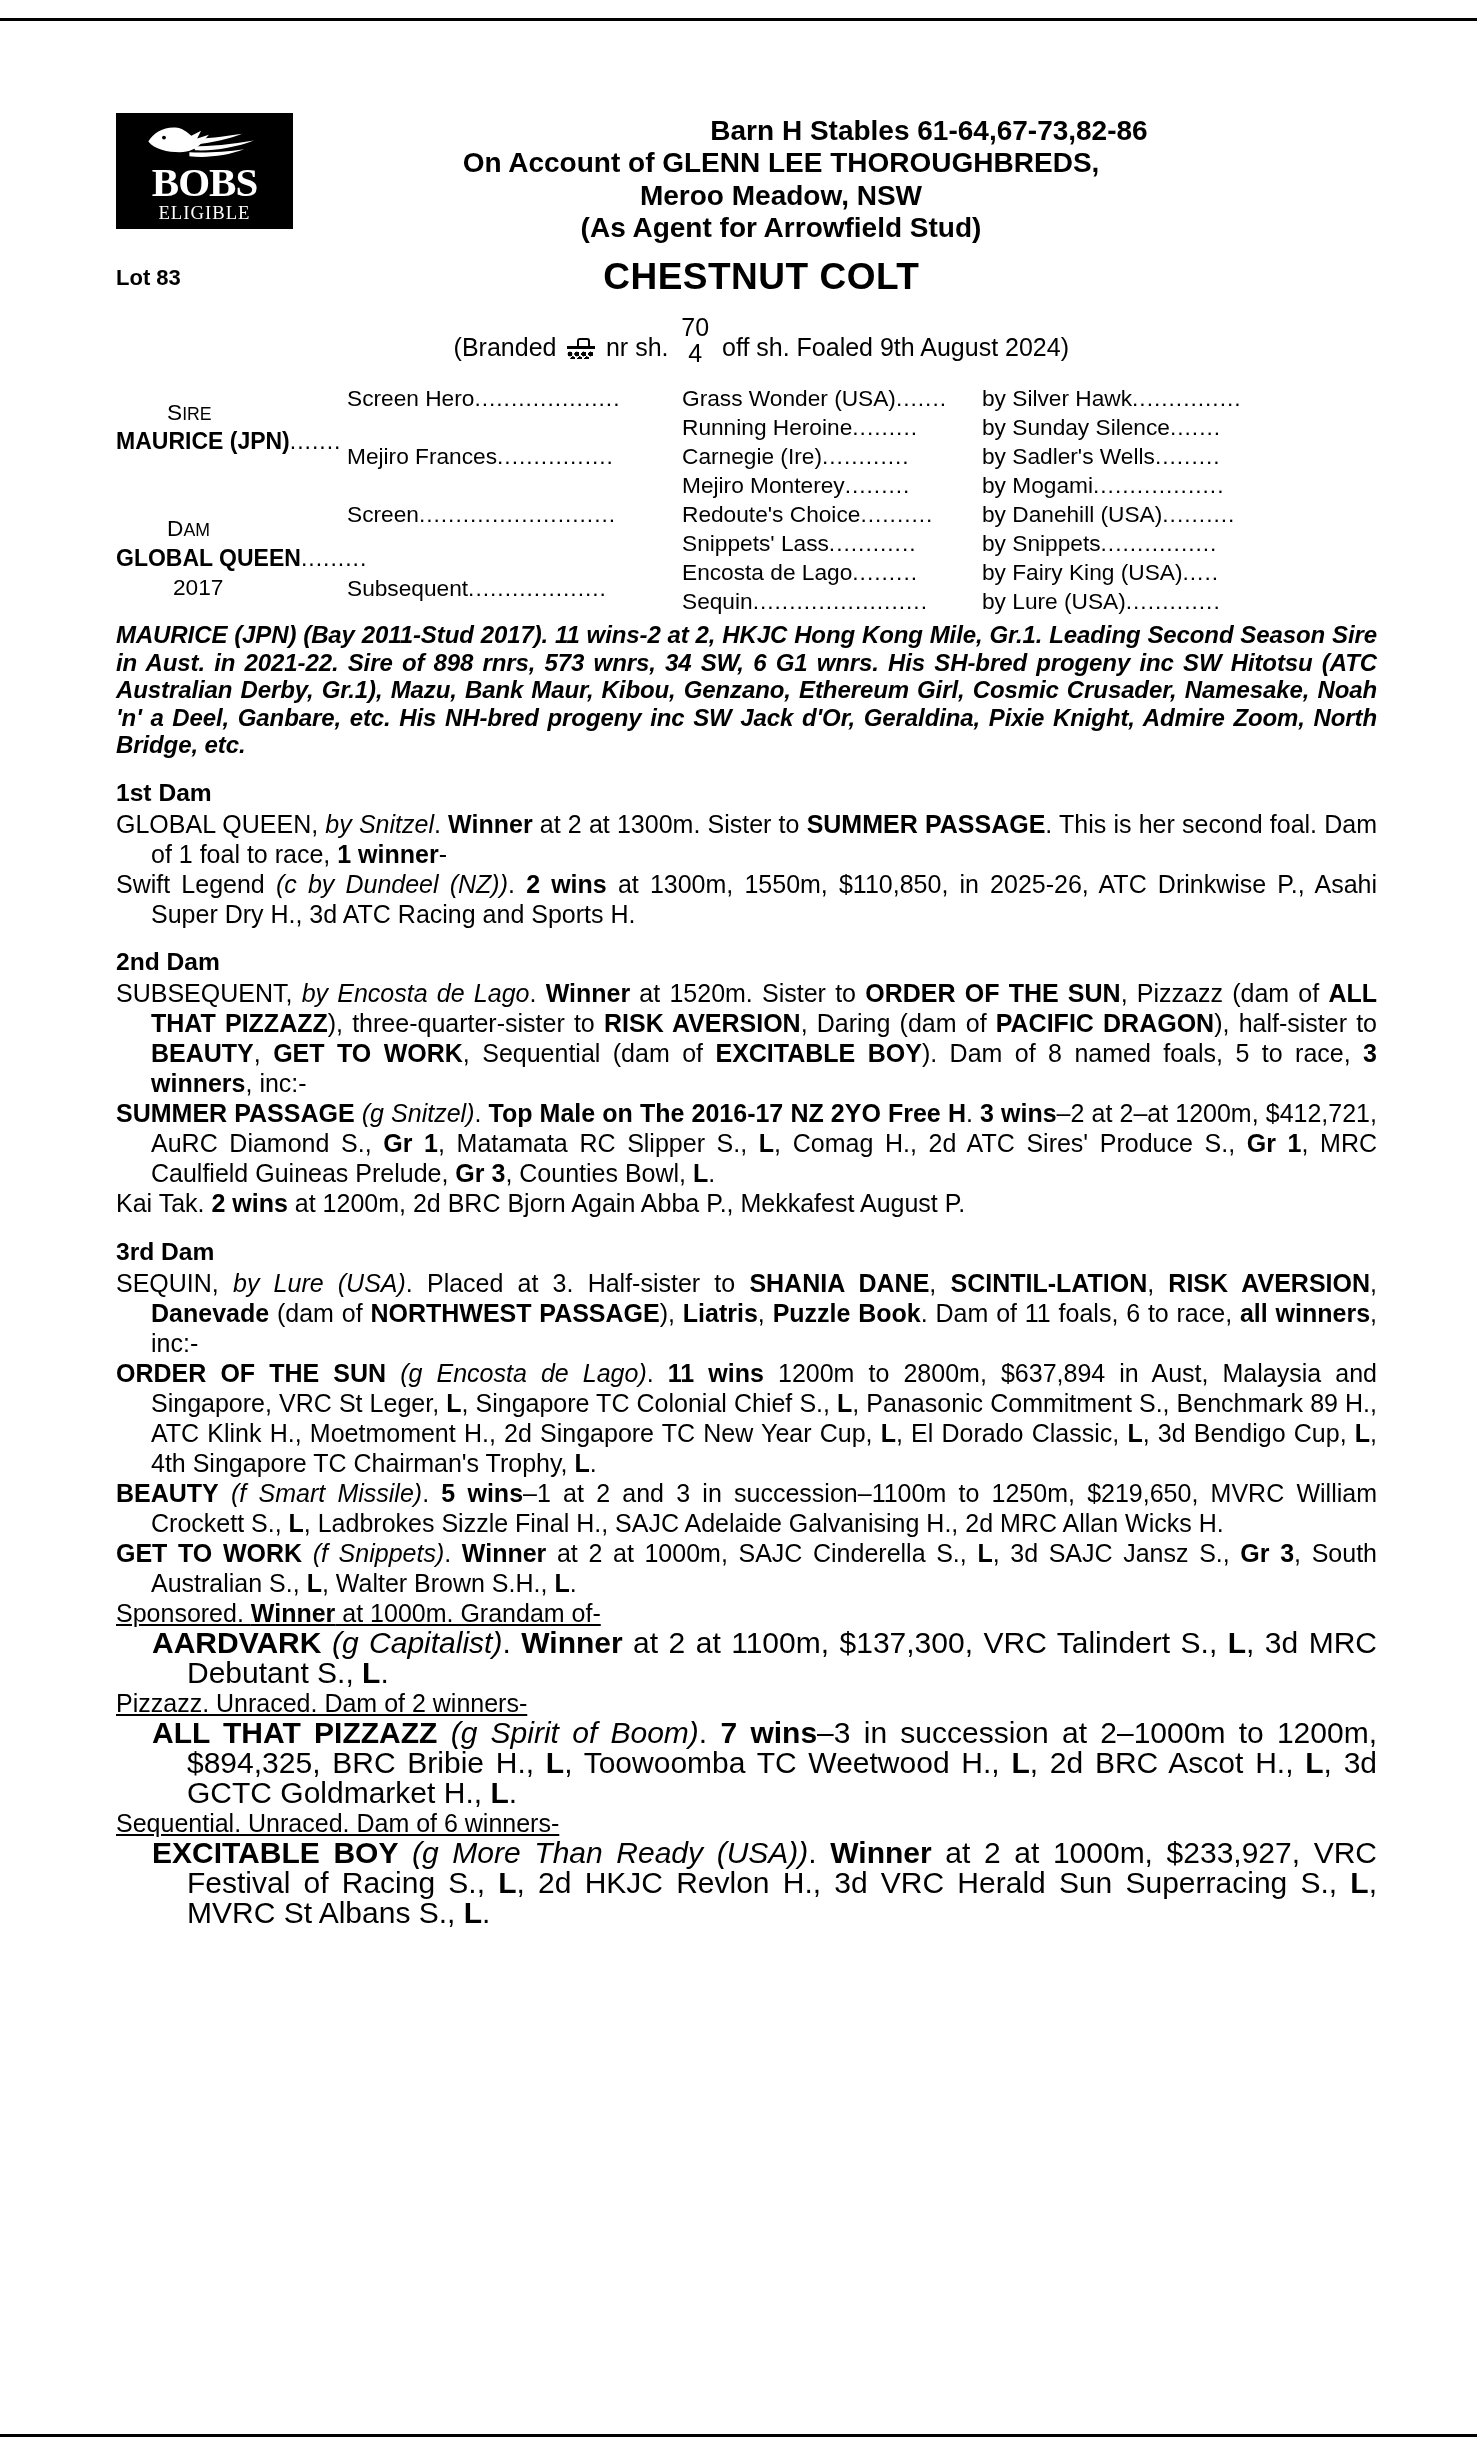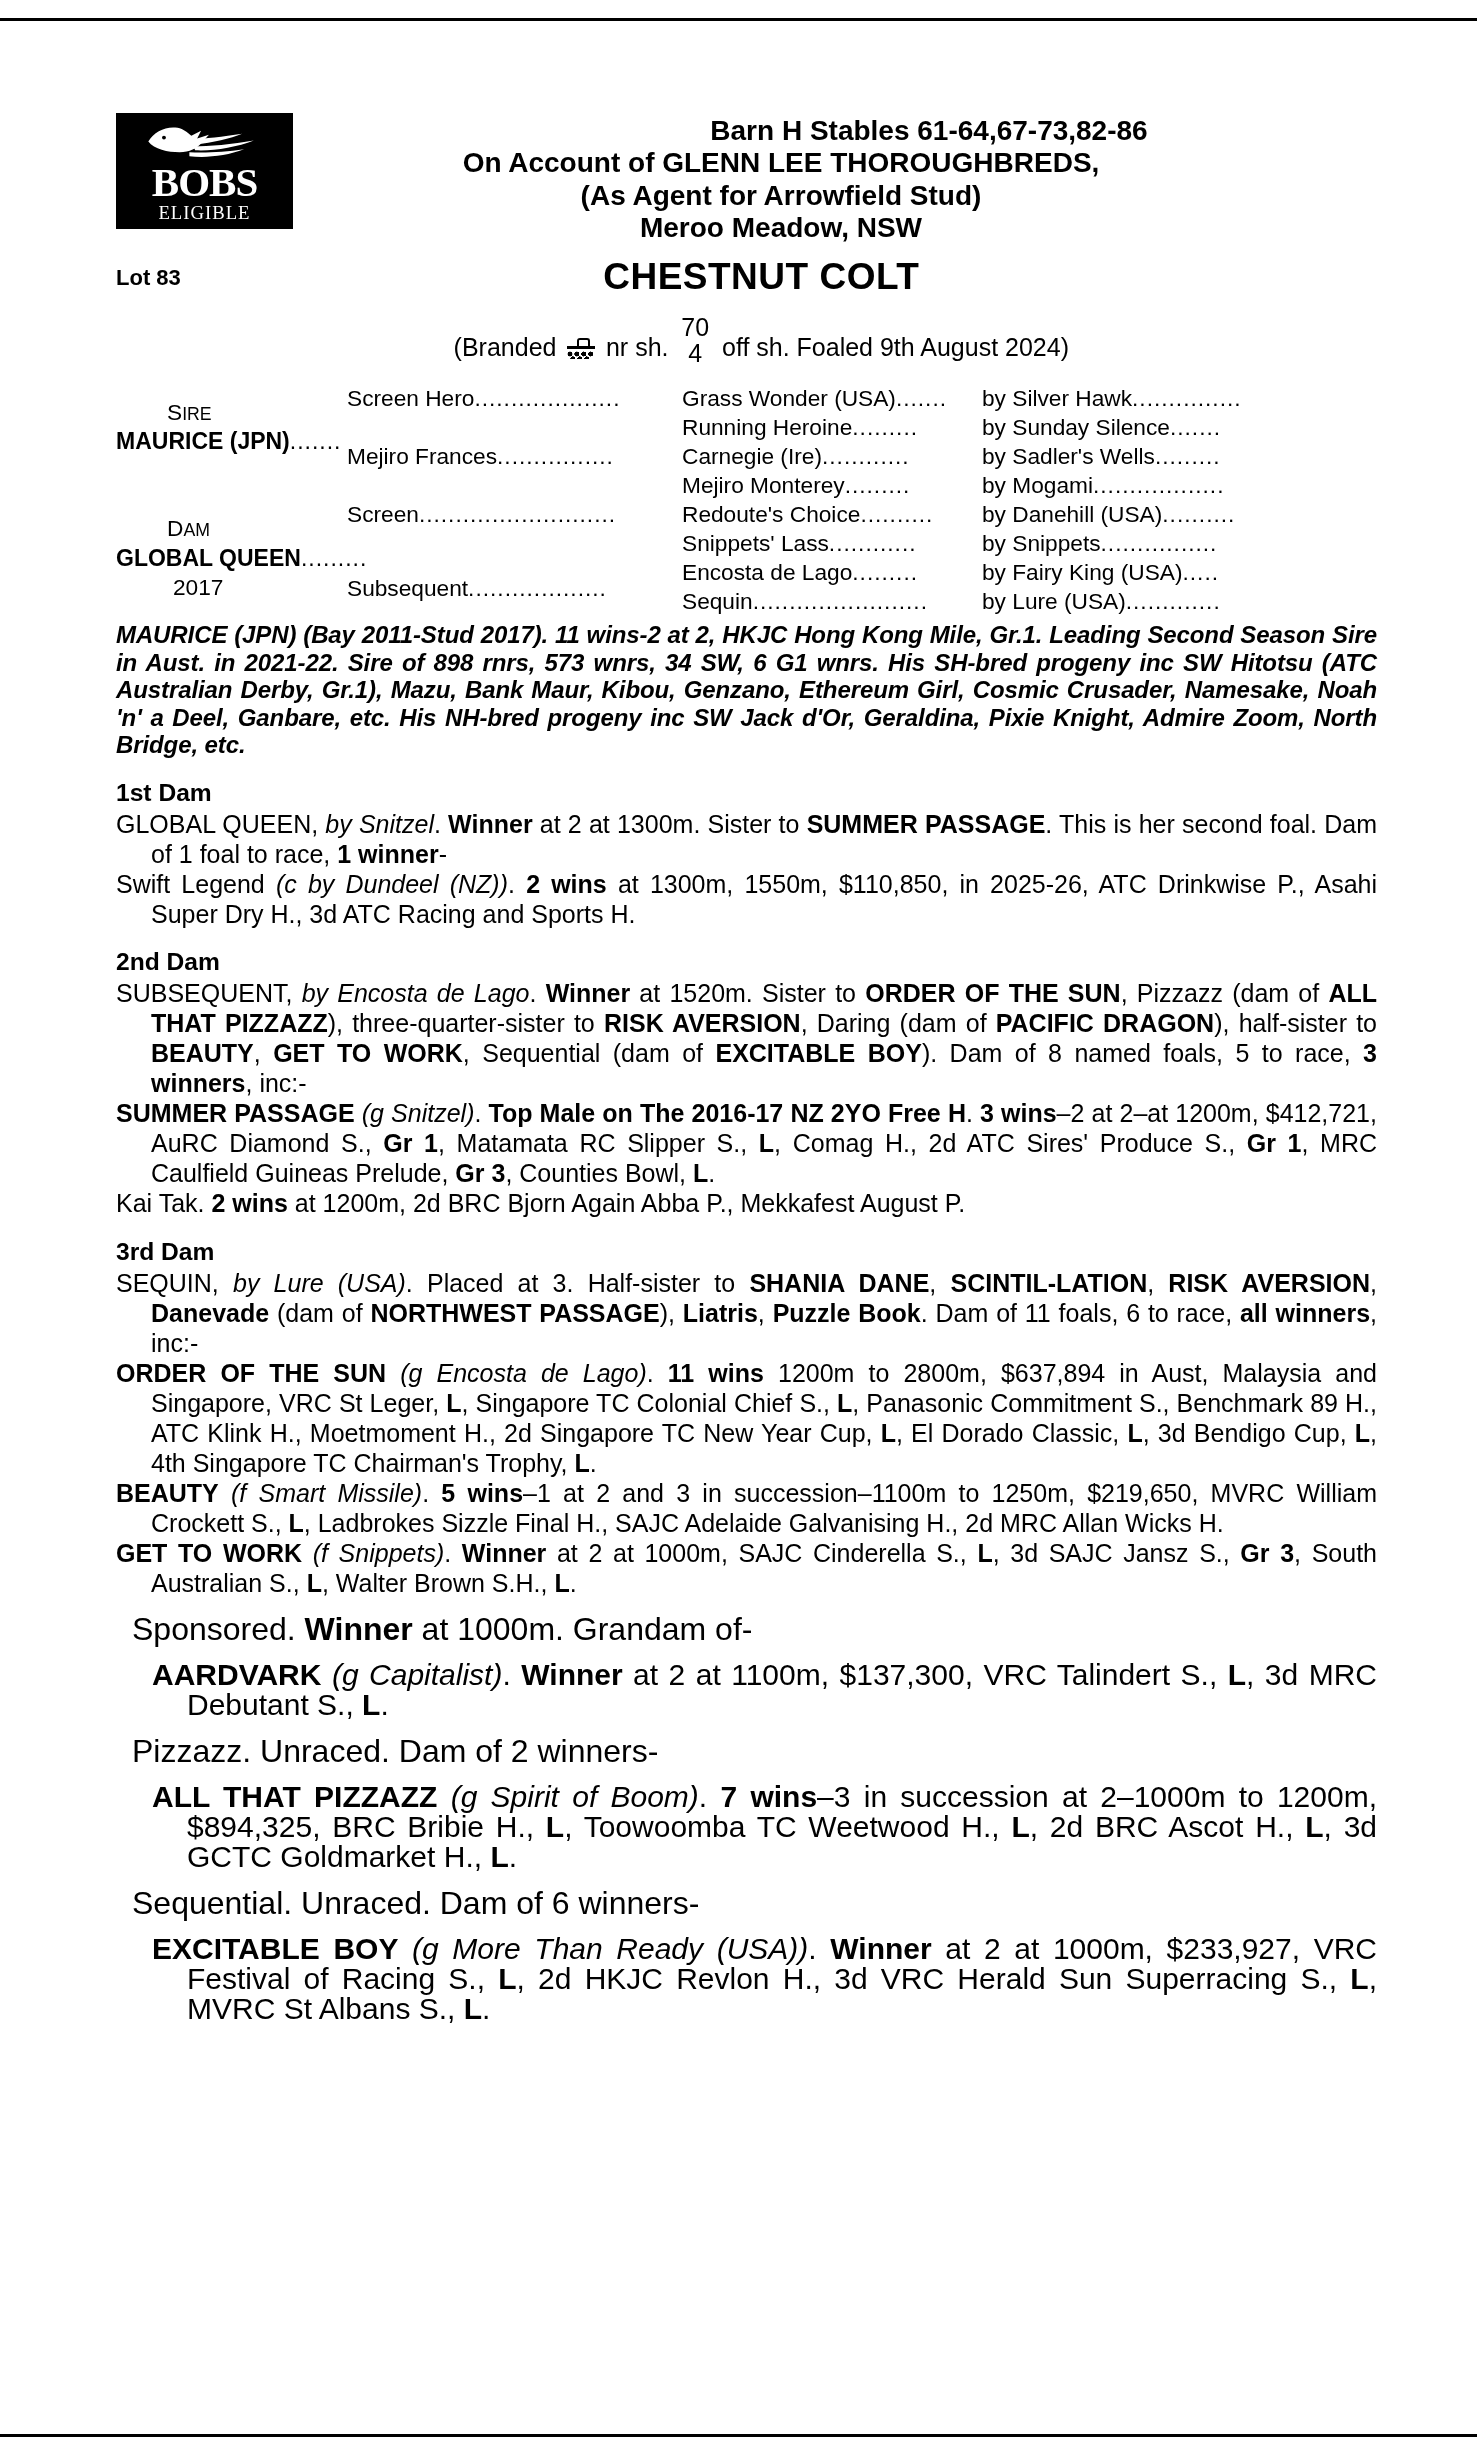--- a/index.html
+++ b/index.html
@@ -231,26 +231,27 @@
   }
 
   
   .dam-head {
     font-weight: bold;
     font-size: 24.6px;
     margin-top: 19.7px;
     margin-bottom: 2px;
   }
   .p0 {
-    font-size: 32px;
+    font-size: 25px;
     line-height: 30px;
     text-align: justify;
     text-indent: 0;
     padding-left: 0;
-    margin: 16px;
+    margin: 0;
+    text-decoration: underline;
   }
   .p1 {
     font-size: 25px;
     line-height: 30px;
     text-align: justify;
     padding-left: 35px;
     text-indent: -35px;
     margin: 0;
   }
   .p2 {
@@ -294,22 +295,22 @@
             <circle cx="24" cy="18" r="2" fill="#000000"></circle>
           </svg>
         </div>
         <div class="bobs-word">BOBS</div>
         <div class="bobs-sub">ELIGIBLE</div>
       </div>
 
       <div class="vendor-block">
         <div class="line-barn">Barn H Stables 61-64,67-73,82-86</div>
         <div>On Account of GLENN LEE THOROUGHBREDS,</div>
+        <div>Meroo Meadow, NSW</div>
         <div>(As Agent for Arrowfield Stud)</div>
-        <div>Meroo Meadow, NSW</div>
       </div>
     </div>
 
     <div class="lot-line">
       <div class="lot-no">Lot 83</div>
       <div class="colt-title">CHESTNUT COLT</div>
     </div>
 
     <div class="branded-line">
       <span>(Branded</span>

